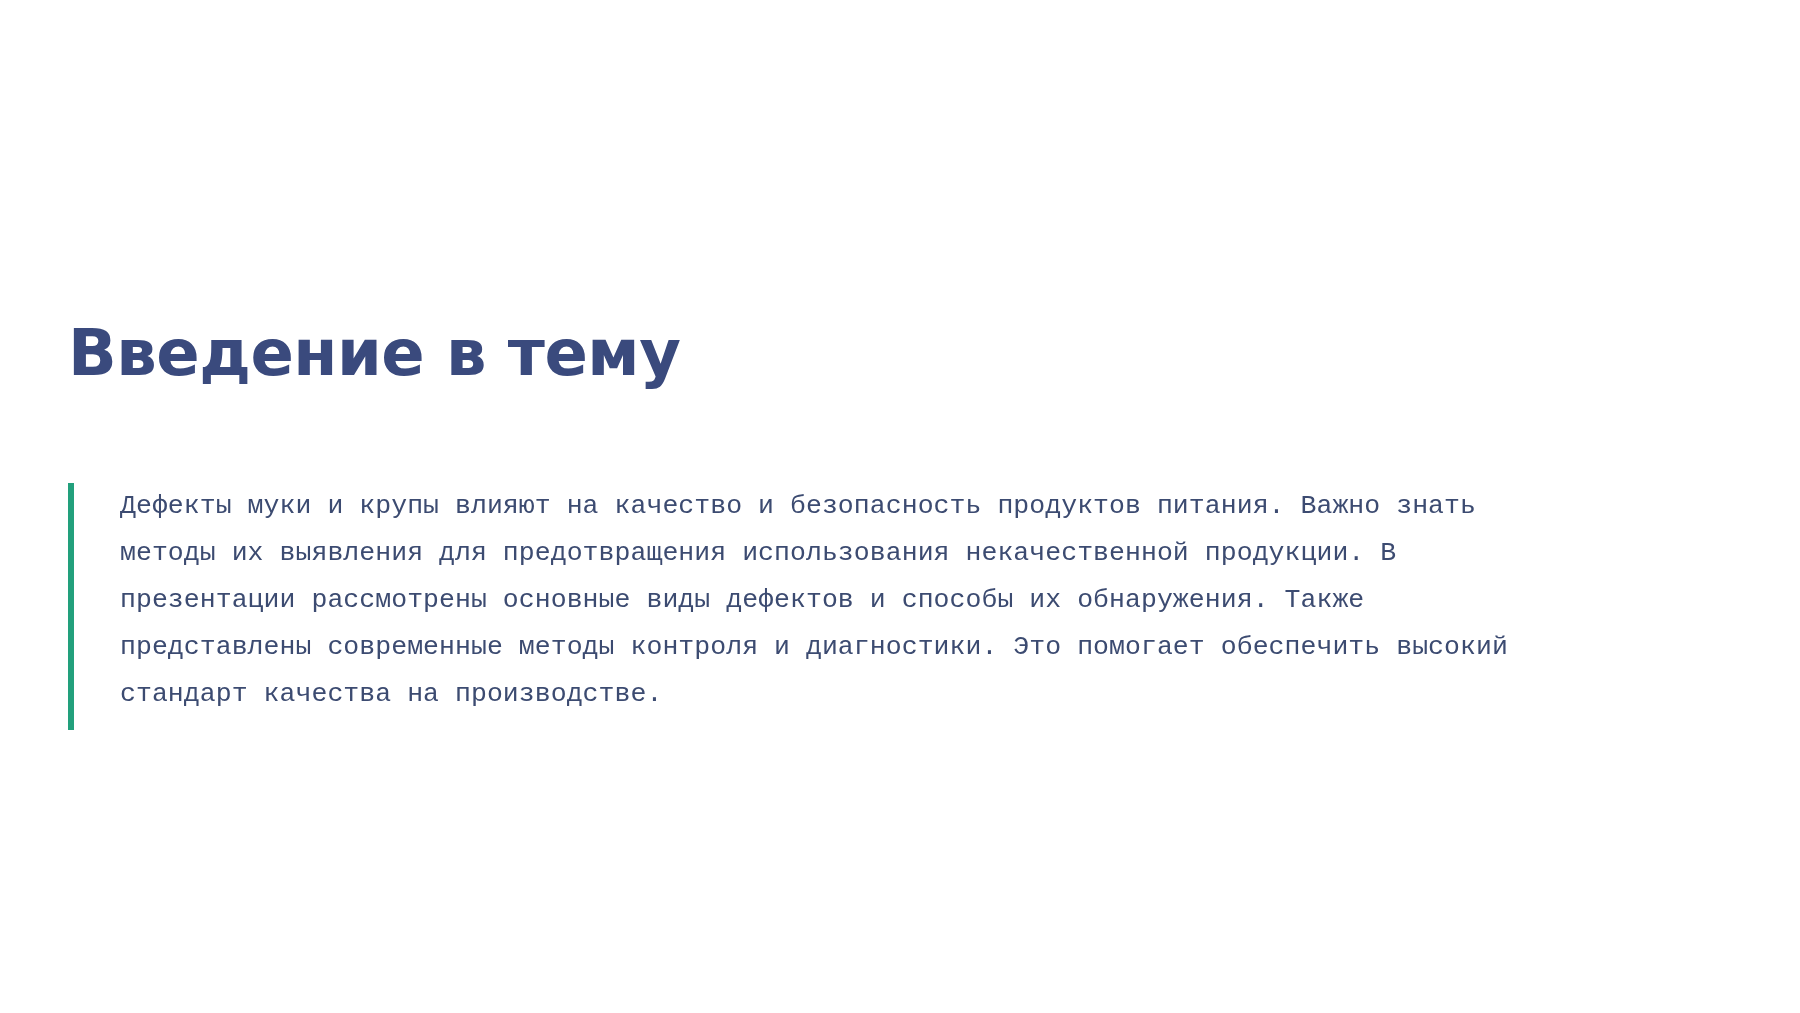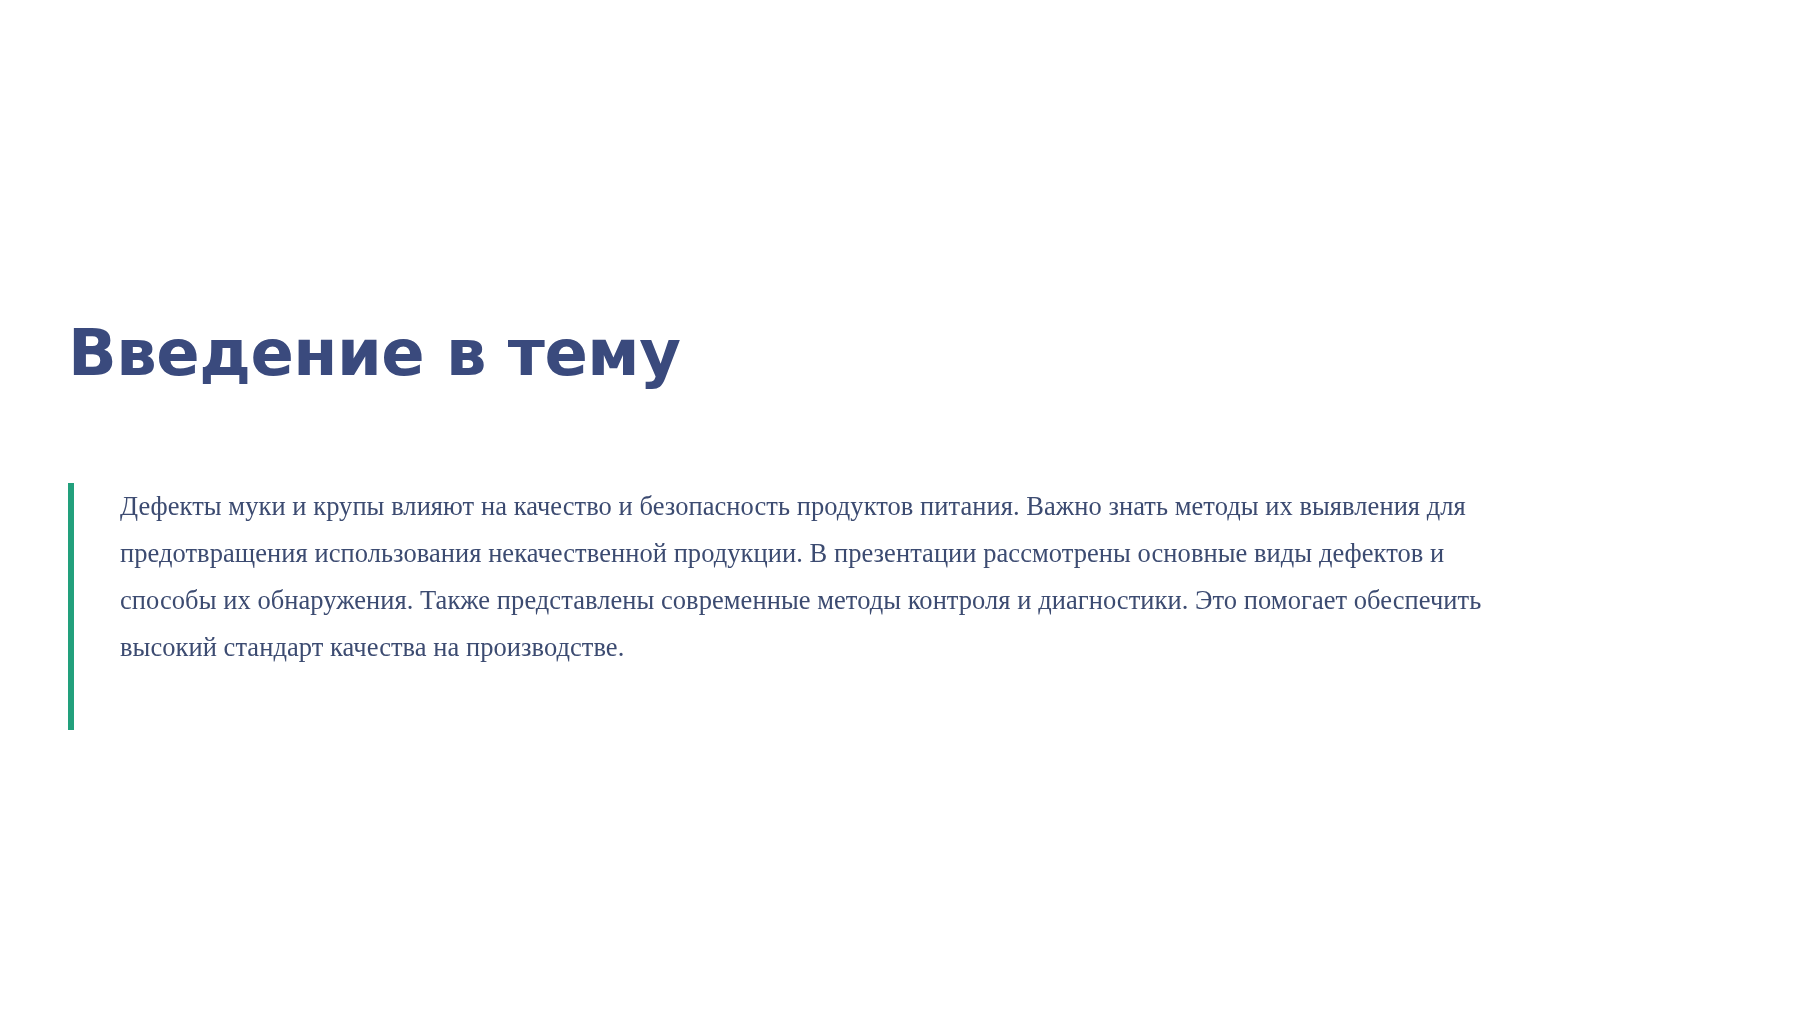--- a/index.html
+++ b/index.html
@@ -55,21 +55,21 @@
     width: 6px;
     min-height: 247px;
     background: #22a07c;
     border-radius: 0;
   }
 
   .body-text {
     flex: 1 1 auto;
     margin: 0;
     padding: 0 0 0 46px;
-    font-family: Liberation Serif, serif;
+    font-family: Liberation Mono, monospace;
     font-weight: 400;
     font-size: 26.5px;
     line-height: 47px;
     color: #3c4b71;
     letter-spacing: 0.05px;
     text-align: left;
   }
 </style>
 </head>
 <body>

